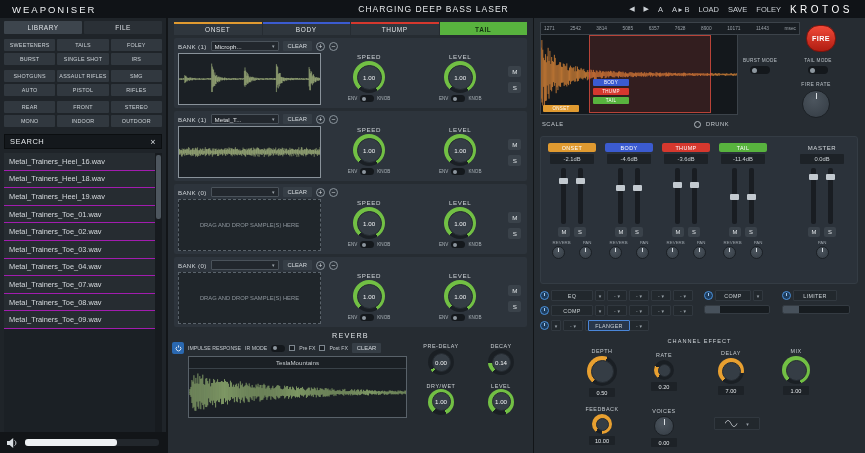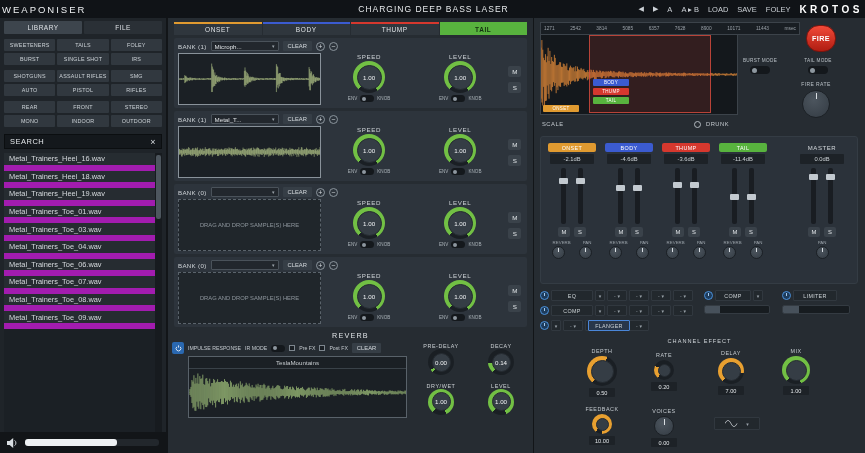--- a/index.html
+++ b/index.html
@@ -1,38 +1,38 @@
 <!DOCTYPE html>
 <html><head>
 <meta charset="utf-8">
 <style>
 *{margin:0;padding:0;box-sizing:border-box;font-family:"Liberation Sans",sans-serif}
 html,body{background:#0c0e10}
 .app{position:relative;width:865px;height:453px;background:#23282e;overflow:hidden;color:#cfd4d8;font-size:7px}
 button{background:none;border:none;color:inherit;font:inherit;cursor:pointer}
 
-.topbar{height:18px;background:#101317;display:flex;align-items:center;padding:0 2px;position:relative}
+.topbar{height:18px;background:#101317;display:flex;align-items:center;padding:0 12px;position:relative}
 .appname{font-size:9.5px;letter-spacing:2px;color:#eef0f2;z-index:1}
 .preset{position:absolute;left:2px;right:0;text-align:center;font-size:8.5px;letter-spacing:1px;color:#e7eaec}
 .topnav{margin-left:auto;display:flex;align-items:center;gap:9px;font-size:7.5px;color:#ccd1d6;z-index:1}
 .topnav .arr{font-size:7px}
-.krotos{font-size:10px;font-weight:bold;letter-spacing:3.5px;color:#fff}
+.krotos{font-size:10px;font-weight:normal;letter-spacing:3.5px;color:#fff}
 
 .main{display:flex;height:435px}
 
 .sidebar{width:168px;background:#1f2429;border-right:2px solid #121518;padding:3px 4px 0 4px;position:relative}
 .sb-tabs{display:flex;gap:2px}
 .sb-tab{flex:1;height:13px;display:flex;align-items:center;justify-content:center;background:#2a3036;font-size:6.5px;letter-spacing:.5px;color:#dde1e5;border-radius:1px}
 .sb-tab.active{background:#3d454d}
 .cat-grid{display:grid;grid-template-columns:repeat(3,1fr);gap:2px;margin-top:5px}
 .cat{height:12px;background:#31383f;border-radius:1px;display:flex;align-items:center;justify-content:center;font-size:5.4px;color:#ccd2d7;letter-spacing:.2px;overflow:hidden;white-space:nowrap}
 .search{margin-top:7px;height:15px;background:#14181c;border:1px solid #0b0e10;display:flex;align-items:center;padding:0 5px;font-size:7.5px;letter-spacing:.5px;color:#e2e6e9}
 .search .x{margin-left:auto;font-size:9px;color:#d6dbdf}
 .filelist{margin-top:4px;height:392px;background:#1b2025;position:relative;overflow:hidden}
-.file-row{height:17.6px;display:flex;align-items:center;padding-left:5px;background:#262c31;border-bottom:6px solid #a21caf;font-size:7.4px;color:#d6dade;white-space:nowrap}
+.file-row{height:17.6px;display:flex;align-items:center;padding-left:5px;background:#262c31;border-bottom:1px solid #a21caf;font-size:7.4px;color:#d6dade;white-space:nowrap}
 .vscroll{position:absolute;top:0;right:0;width:7px;height:100%;background:#171b1f}
 .vthumb{position:absolute;top:2px;left:1px;width:5px;height:64px;background:#4d565e;border-radius:2px}
 .sb-bottom{position:absolute;left:0;right:0;bottom:0;height:21px;background:#121518;display:flex;align-items:center;gap:7px;padding:0 7px}
 .hscroll{flex:1;height:7px;background:#22272c;border-radius:3px;position:relative}
 .hthumb{position:absolute;left:0;top:0;height:7px;width:92px;background:#eef1f3;border-radius:3px}
 
 .center{width:365px;background:#262c32;padding:4px 6px;position:relative}
 .ltabs{display:flex;gap:1px}
 .ltab{flex:1;height:13px;background:#2f363d;border-top:2px solid transparent;display:flex;align-items:center;justify-content:center;font-size:6.5px;letter-spacing:.6px;color:#dfe3e6}
 .t-onset{border-top-color:#e09a30}.t-body{border-top-color:#3b5bd0}.t-thump{border-top-color:#d6382e}
@@ -202,27 +202,27 @@
             <div class="file-row">
               <span>Metal_Trainers_Heel_18.wav</span>
             </div>
             <div class="file-row">
               <span>Metal_Trainers_Heel_19.wav</span>
             </div>
             <div class="file-row">
               <span>Metal_Trainers_Toe_01.wav</span>
             </div>
             <div class="file-row">
+              <span>Metal_Trainers_Toe_02.wav</span>
+            </div>
+            <div class="file-row">
               <span>Metal_Trainers_Toe_03.wav</span>
             </div>
             <div class="file-row">
               <span>Metal_Trainers_Toe_04.wav</span>
-            </div>
-            <div class="file-row">
-              <span>Metal_Trainers_Toe_06.wav</span>
             </div>
             <div class="file-row">
               <span>Metal_Trainers_Toe_07.wav</span>
             </div>
             <div class="file-row">
               <span>Metal_Trainers_Toe_08.wav</span>
             </div>
             <div class="file-row">
               <span>Metal_Trainers_Toe_09.wav</span>
             </div>

